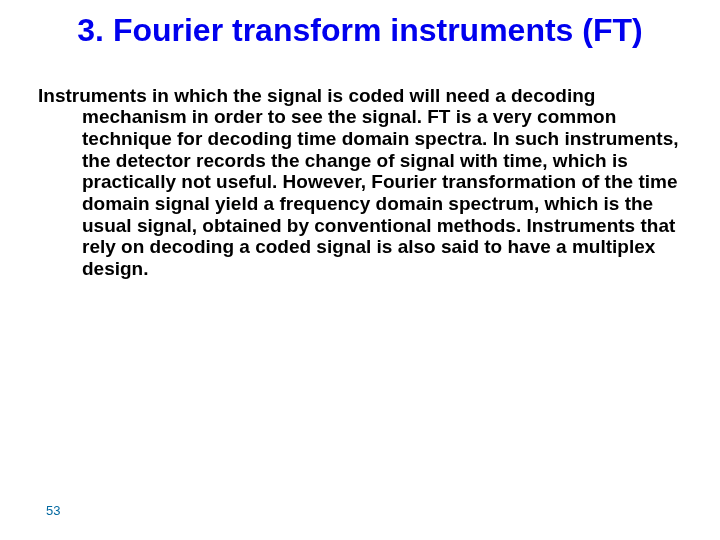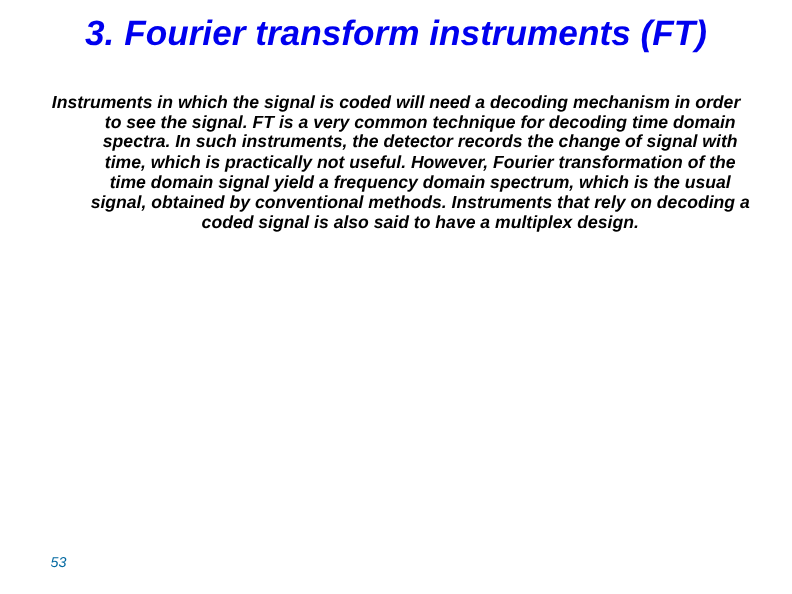--- a/index.html
+++ b/index.html
@@ -1,42 +1,41 @@
 <!DOCTYPE html>
 <html><head>
 <meta charset="utf-8">
 <style>
-  * { margin: 0; padding: 0; box-sizing: border-box; font-style: italic; }
+  * { margin: 0; padding: 0; box-sizing: border-box; }
   html, body { width: 720px; height: 540px; background: #ffffff; font-family: Arial, Helvetica, sans-serif; }
   .slide {
     width: 720px;
     height: 540px;
     background: #ffffff;
     position: relative;
     padding: 10px 30px 0 30px;
   }
   .title {
     color: #0000ee;
     font-weight: bold;
     font-size: 32px;
     text-align: center;
     line-height: 1.15;
     margin-top: 2px;
     margin-bottom: 36px;
   }
   .body {
     color: #000000;
     font-weight: bold;
-    font-size: 16px;
+    font-size: 19px;
     line-height: 1.14;
     padding-left: 8px;
     padding-right: 8px;
     text-indent: -44px;
     margin-left: 44px;
-    text-align: center;
   }
   .pagenum {
     position: absolute;
     left: 46px;
     bottom: 22px;
     font-size: 13px;
     color: #0369a1;
   }
 </style>
 </head>

